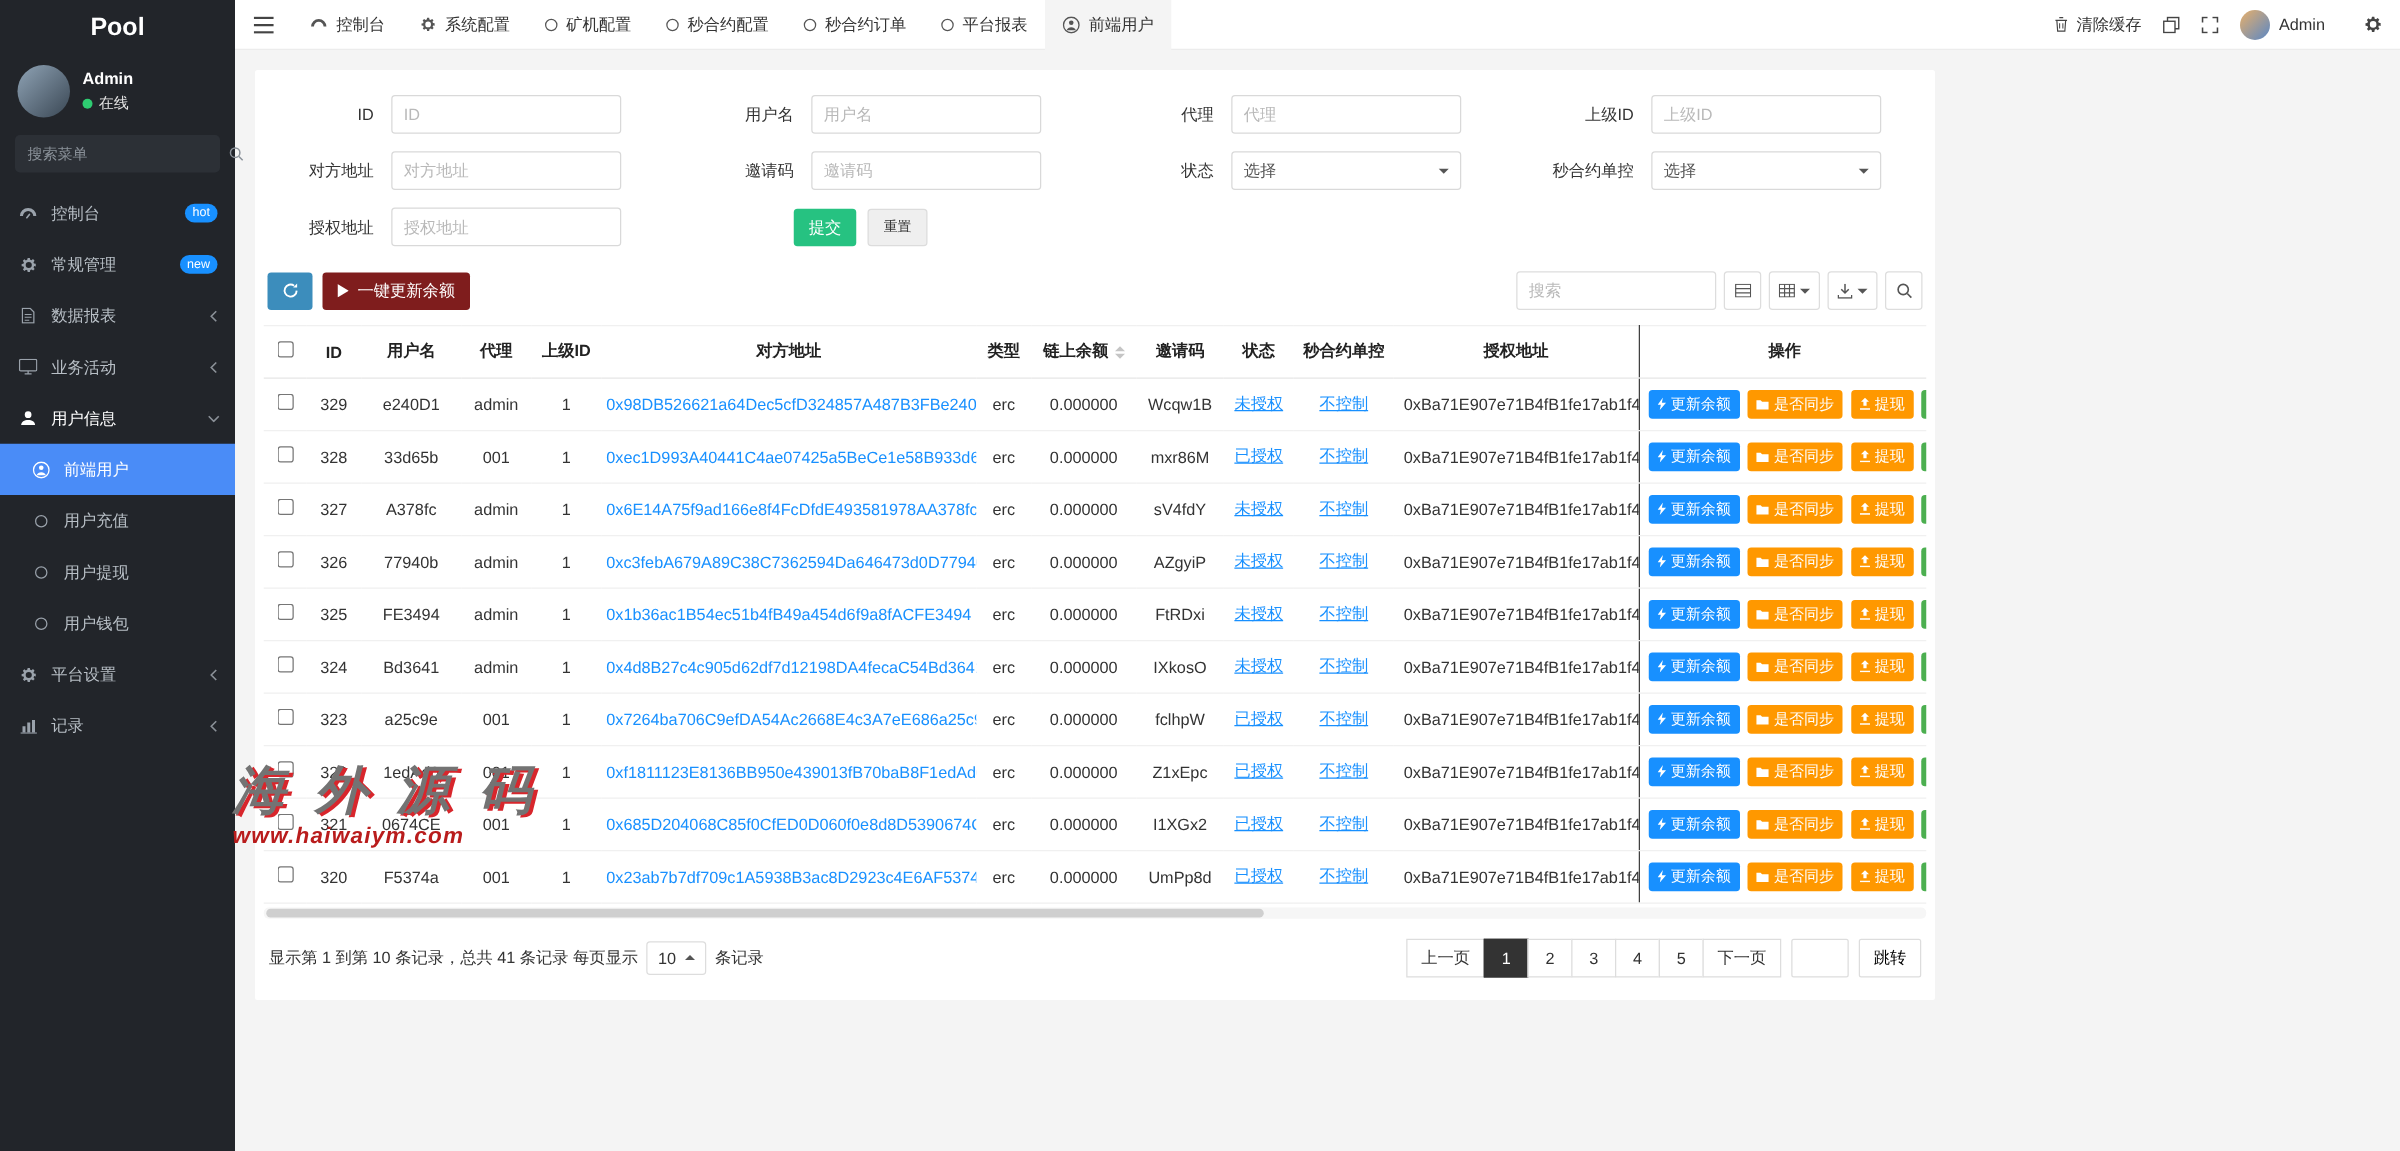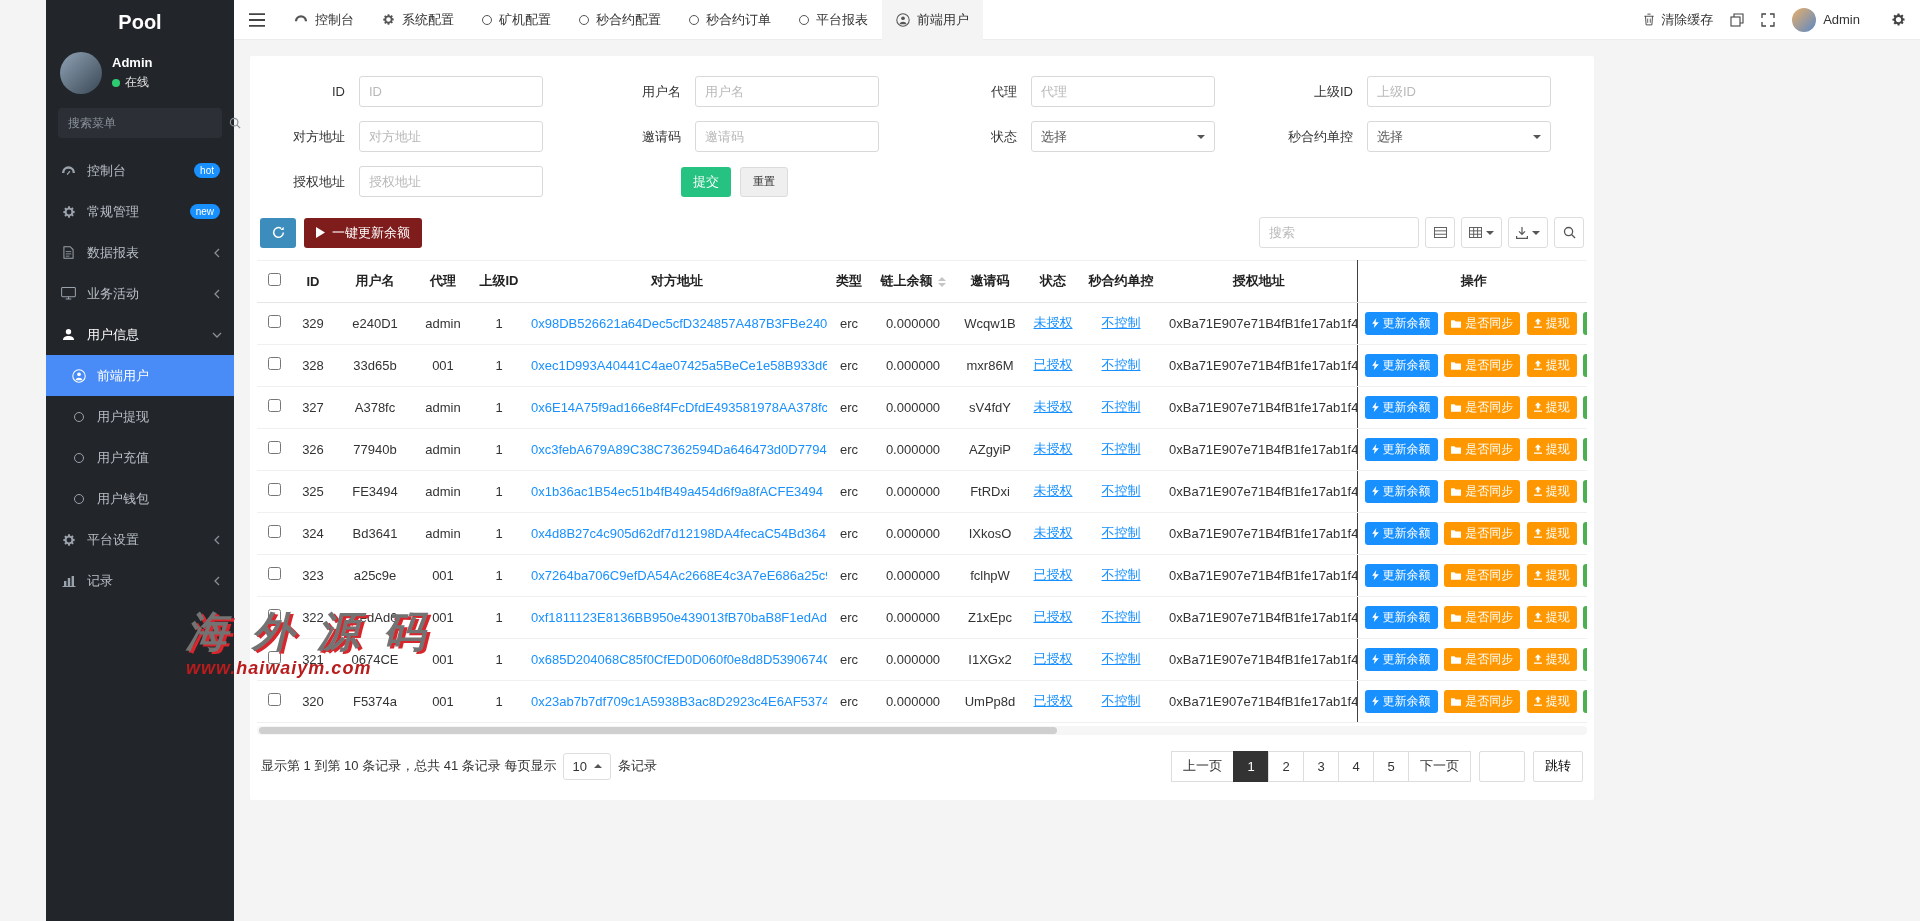--- a/index.html
+++ b/index.html
@@ -1,21 +1,21 @@
 <!DOCTYPE html>
 <html><head>
 <meta charset="utf-8">
 <style>
   * { margin:0; padding:0; box-sizing:border-box; }
   html,body { width:1920px; height:921px; overflow:hidden; }
   body { font-family:"Liberation Sans","DejaVu Sans",sans-serif; font-size:13px; color:#333; background:#f4f4f4; }
   .app { position:relative; display:flex; width:1920px; height:921px; }
 
   
-  .sidebar { width:188px; flex-shrink:0; background:#22252a; color:#b8bfc6; display:flex; flex-direction:column;margin-left:46px; }
+  .sidebar { width:188px; flex-shrink:0; background:#22252a; color:#b8bfc6; display:flex; flex-direction:column; }
   .logo { height:44px; display:flex; align-items:center; justify-content:center; color:#fff; font-size:20px; font-weight:bold; }
   .user-panel { display:flex; align-items:center; gap:10px; padding:8px 14px 10px; }
   .avatar { width:42px; height:42px; border-radius:50%; background:linear-gradient(135deg,#8fa3b5,#3a4754); flex-shrink:0; }
   .user-name { color:#fff; font-weight:bold; font-size:13px; margin-bottom:4px; }
   .user-status { font-size:12px; color:#e5e5e5; display:flex; align-items:center; gap:5px; }
   .dot { width:8px; height:8px; border-radius:50%; background:#2ecc71; display:inline-block; }
   .menu-search { margin:4px 12px 12px; background:#2c3036; border-radius:4px; height:30px; display:flex; align-items:center; padding:0 10px; gap:6px; }
   .menu-search input { background:transparent; border:0; outline:0; color:#aab; font-size:12px; flex:1; }
   .menu-search input::placeholder { color:#8a9199; }
   .menu { flex:1; }
@@ -204,27 +204,27 @@
                 <circle cx="8" cy="6" r="2.1" fill="currentColor"></circle>
                 <path d="M3.7 12.8a4.8 4.8 0 0 1 8.6 0z" fill="currentColor"></path>
               </svg>
             </span>
           <span class="mi-label">前端用户</span>
         </div>
         <div class="menu-item">
           <span class="mi-icon">
               <span class="o-circle"></span>
             </span>
-          <span class="mi-label">用户提现</span>
+          <span class="mi-label">用户充值</span>
         </div>
         <div class="menu-item">
           <span class="mi-icon">
               <span class="o-circle"></span>
             </span>
-          <span class="mi-label">用户充值</span>
+          <span class="mi-label">用户提现</span>
         </div>
         <div class="menu-item">
           <span class="mi-icon">
               <span class="o-circle"></span>
             </span>
           <span class="mi-label">用户钱包</span>
         </div>
       </div>
       <div class="menu-item">
         <span class="mi-icon">

